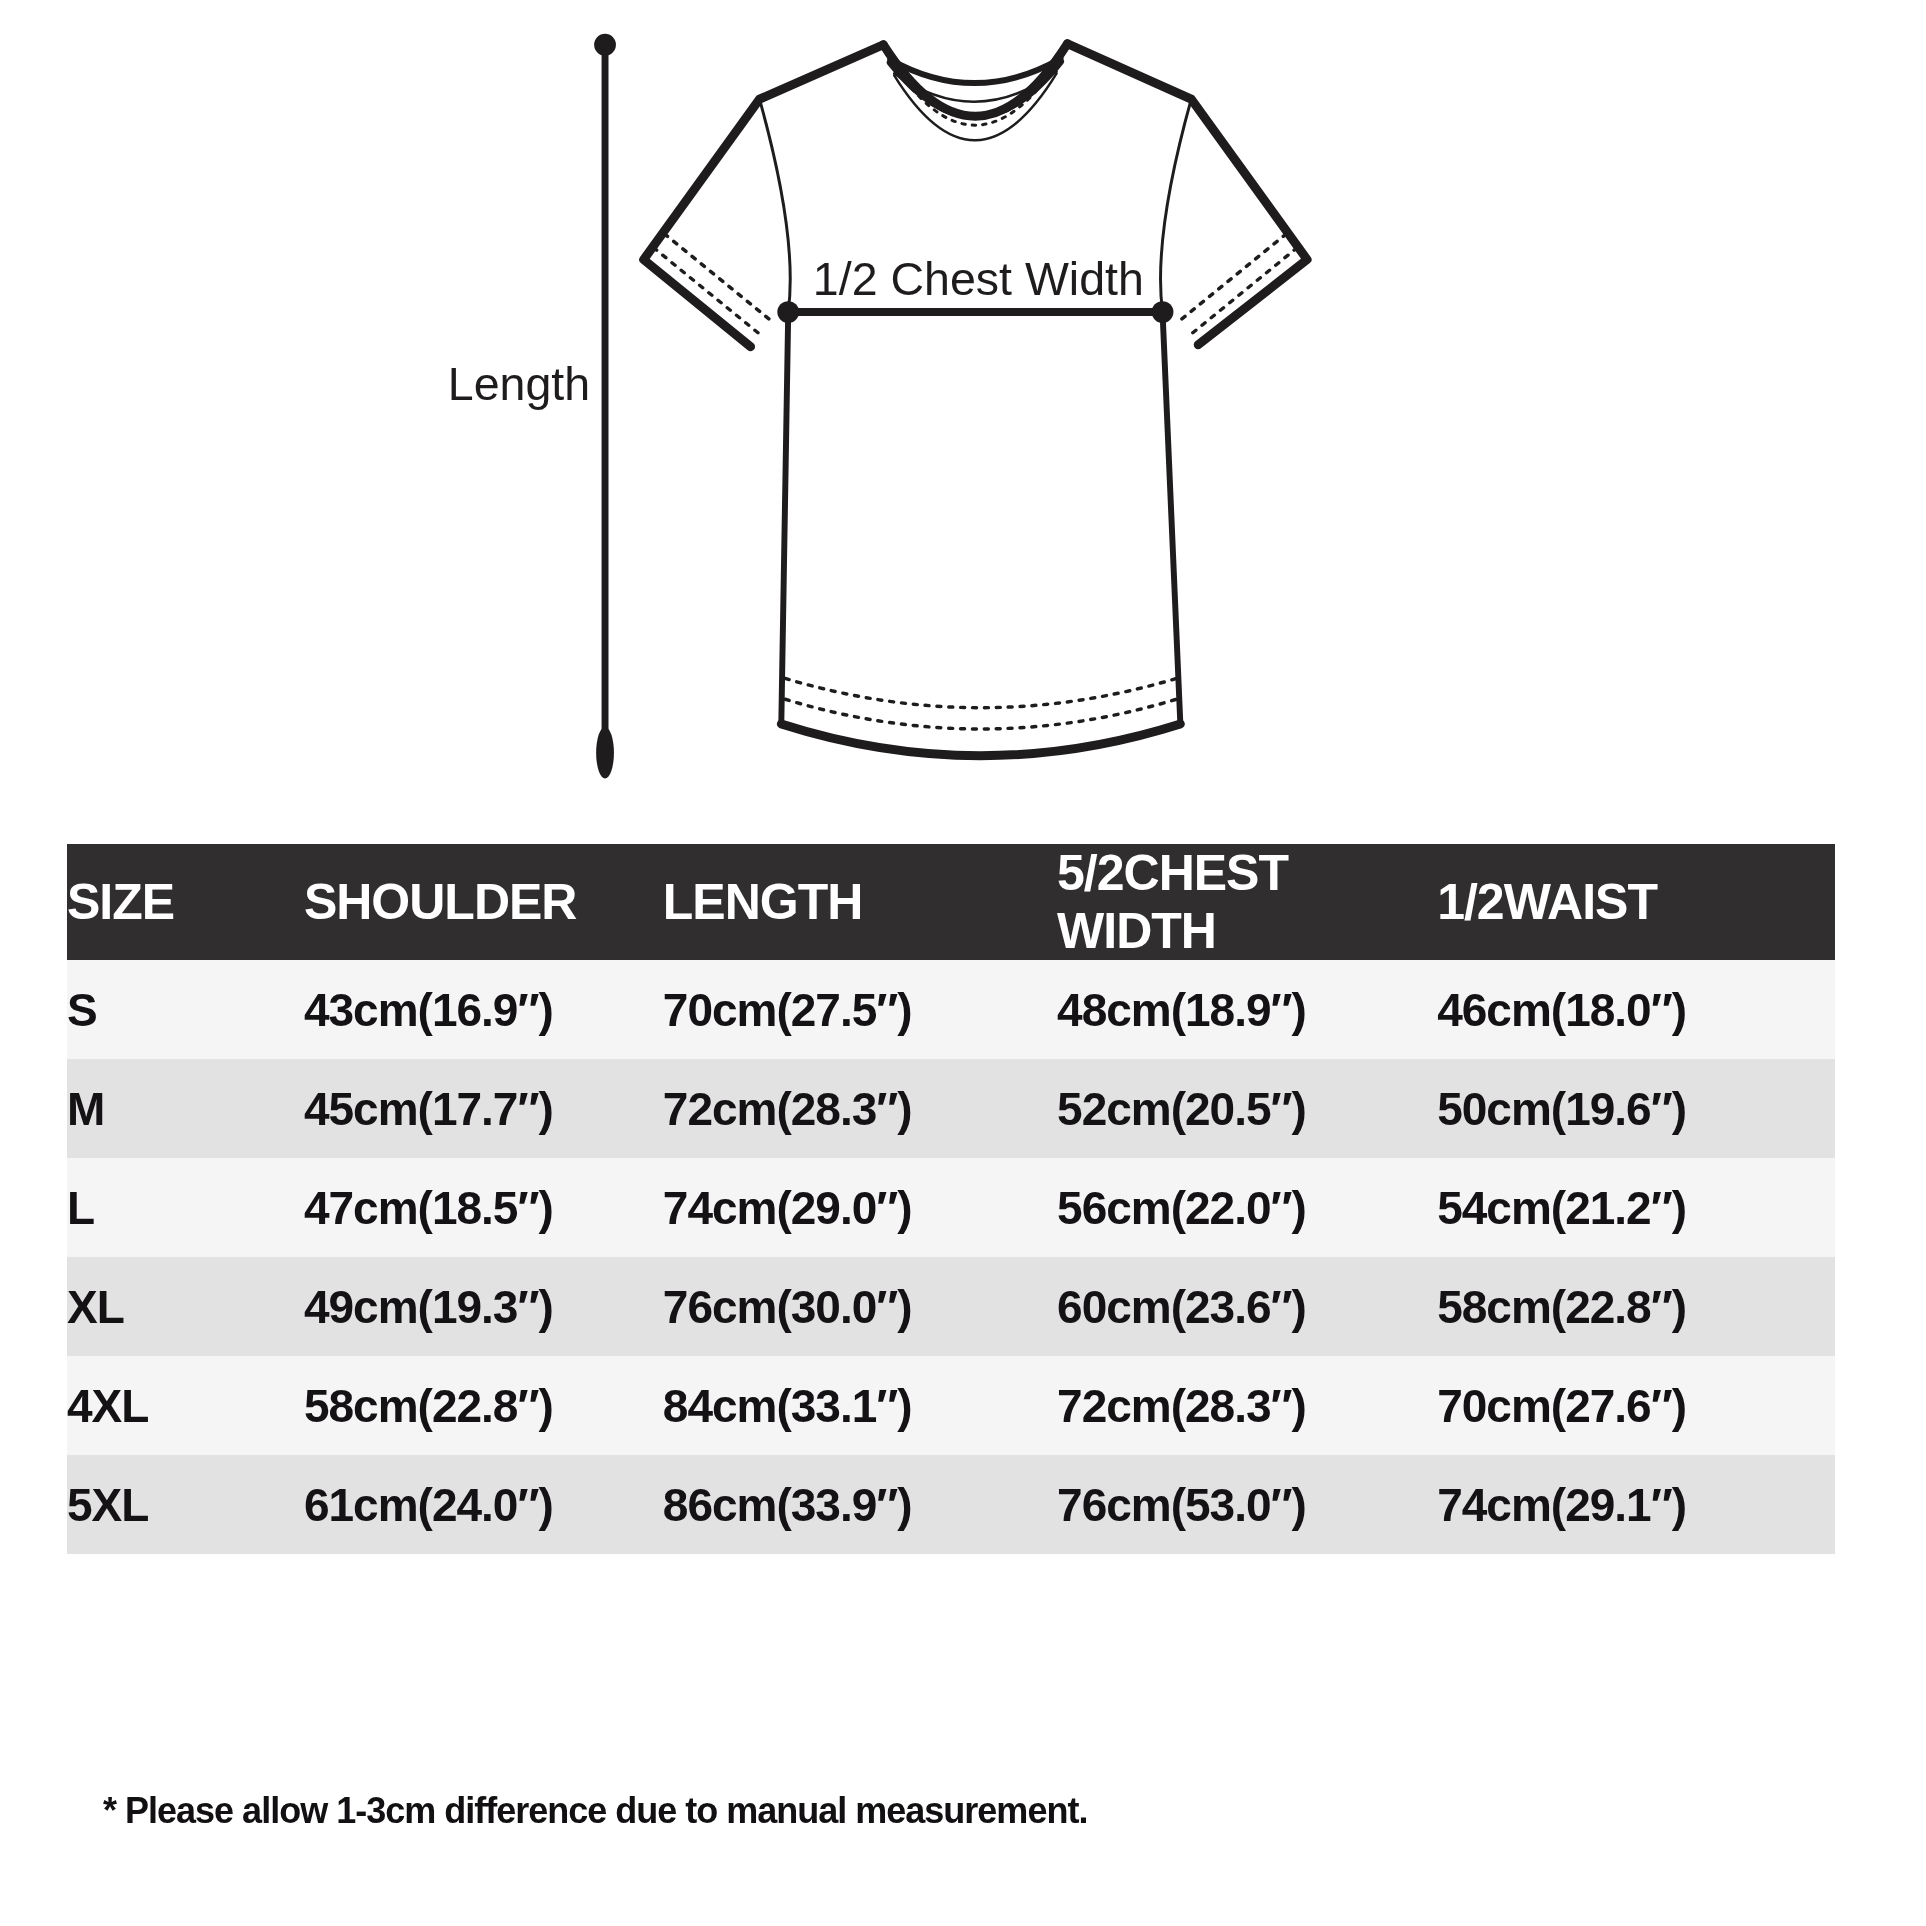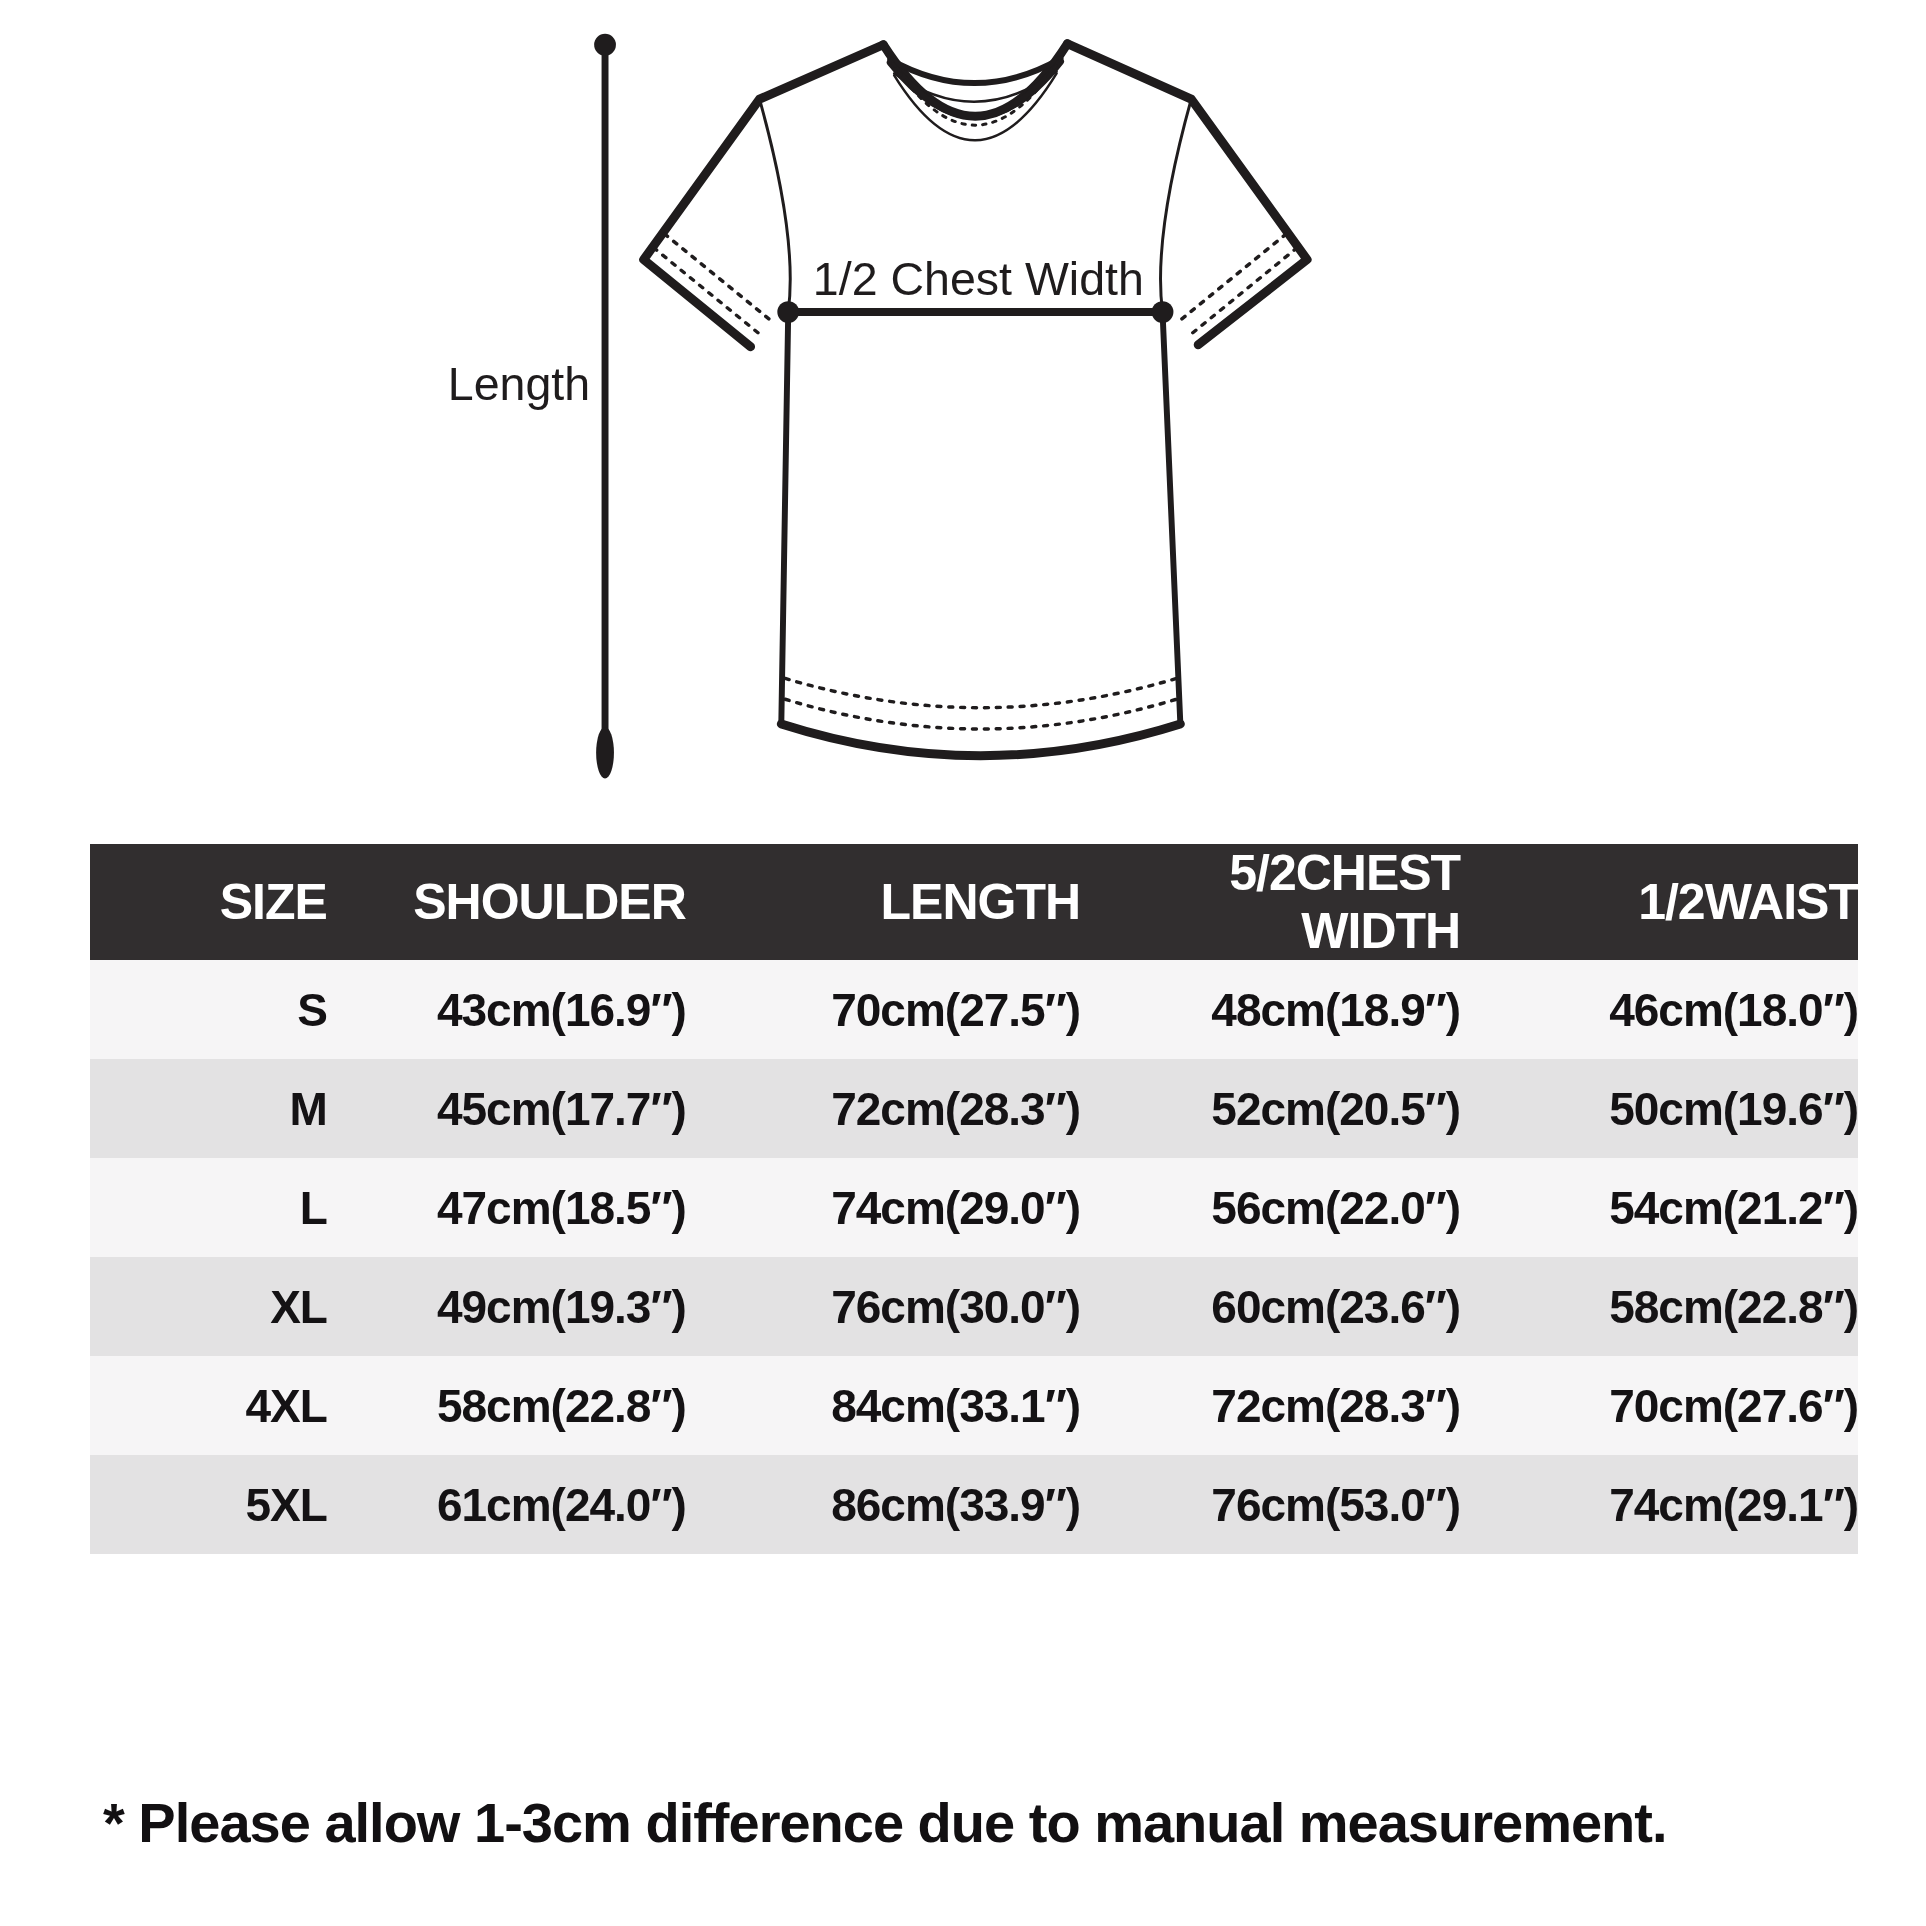--- a/index.html
+++ b/index.html
@@ -23,26 +23,26 @@
   }
   .diagram-svg text {
     font-family: "Liberation Sans", sans-serif;
     font-size: 47px;
     fill: #1f1c1d;
   }
 
   
   .size-table {
     position: absolute;
-    left: 90px;
+    left: 67px;
     top: 844px;
     width: 1768px;
     border-collapse: collapse;
     table-layout: fixed;
-    text-align: right;
+    text-align: left;
   }
   .size-table col.c-size     { width: 13.4%; }
   .size-table col.c-shoulder { width: 20.3%; }
   .size-table col.c-length   { width: 22.3%; }
   .size-table col.c-chest    { width: 21.5%; }
   .size-table col.c-waist    { width: 22.5%; }
 
   .size-table thead th {
     background: #312e2f;
     color: #ffffff;
@@ -61,21 +61,21 @@
     padding: 0;
   }
   .size-table tbody tr:nth-child(odd)  td { background: #f6f5f6; }
   .size-table tbody tr:nth-child(even) td { background: #e3e2e3; }
 
   
   .footnote {
     position: absolute;
     left: 103px;
     top: 1790px;
-    font-size: 56px;
+    font-size: 36px;
     font-weight: bold;
     letter-spacing: -1px;
     color: #121012;
   }
 </style>
 </head>
 <body>
 
 <div class="screen">
 

